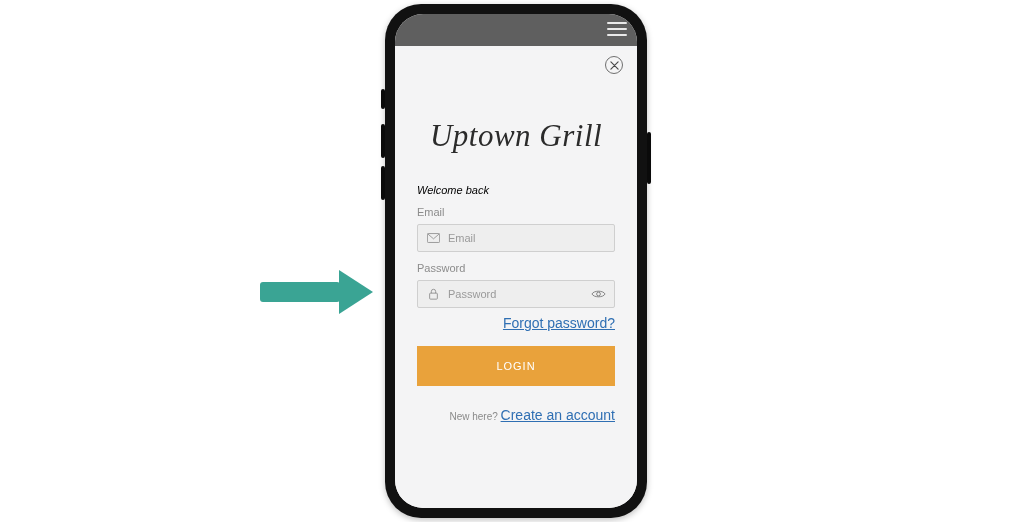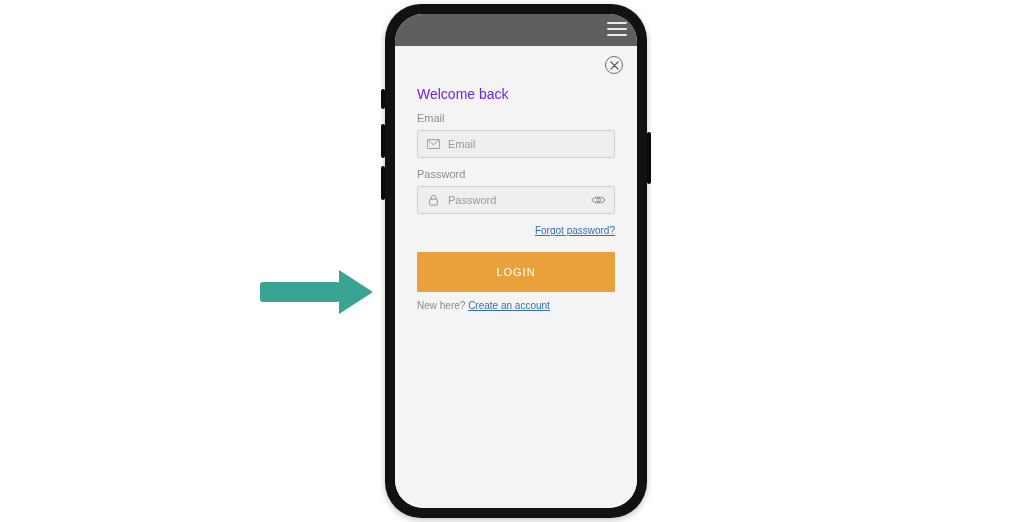--- a/index.html
+++ b/index.html
@@ -93,22 +93,23 @@
     font-family: "Palatino Linotype", "Book Antiqua", Georgia, serif;
     font-style: italic;
     font-weight: 400;
     font-size: 31px;
     color: #2b2b2b;
     letter-spacing: .5px;
   }
 
   .welcome {
     margin-top: 30px;
-    font-size: 14px;
-    color: #6d28d9;
+    font-size: 11px;
+    color: #000000;
+    font-style: italic;
   }
 
   .field-label {
     margin-top: 10px;
     font-size: 11px;
     color: #8c8c8c;
   }
 
   .input-wrap {
     margin-top: 6px;
@@ -134,41 +135,41 @@
     border: none; background: transparent; outline: none;
     font-size: 11px; color: #444;
   }
   .input-wrap input::placeholder { color: #9a9a9a; }
 
   .forgot-row {
     margin-top: 6px;
     text-align: right;
   }
   .link {
-    font-size: 10px;
+    font-size: 14px;
     color: #2f6fb3;
     text-decoration: underline;
     cursor: pointer;
   }
 
   .login-btn {
     margin-top: 14px;
     width: 100%;
     height: 40px;
     background: #e9a23b;
     border: none;
     color: #ffffff;
     font-size: 11px;
     letter-spacing: 1px;
     cursor: pointer;
   }
 
   .signup-row {
-    margin-top: 8px;
-    text-align: left;
+    margin-top: 21px;
+    text-align: right;
     font-size: 10px;
     color: #8a8a8a;
   }
 
   
   .arrow {
     position: absolute;
     left: 260px; top: 270px;
     display: flex; align-items: center;
   }
@@ -214,20 +215,21 @@
       </div>
     </div>
 
     <div class="content">
       <div class="close-btn">
         <svg viewBox="0 0 10 10" width="9" height="9">
             <path d="M1 1 L9 9 M9 1 L1 9" stroke="currentColor" stroke-width="1.3" stroke-linecap="round"></path>
           </svg>
       </div>
 
+      <div class="brand">Uptown Grill</div>
 
       <div class="welcome">Welcome back</div>
 
       <div class="field-label">Email</div>
       <div class="input-wrap">
         <span class="lead-icon">
           <svg viewBox="0 0 16 12" width="13" height="10">
               <rect x="0.5" y="0.5" width="15" height="11" rx="1" fill="none" stroke="currentColor"></rect>
               <path d="M1 1 L8 7 L15 1" fill="none" stroke="currentColor"></path>
             </svg>

